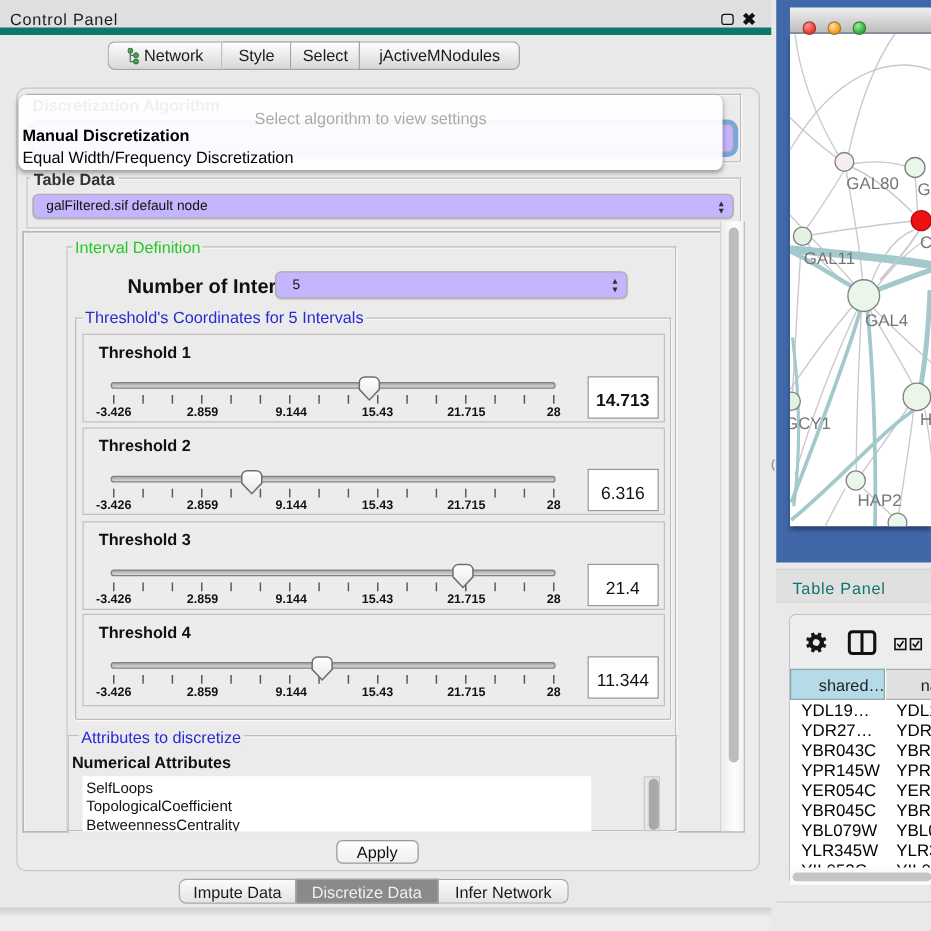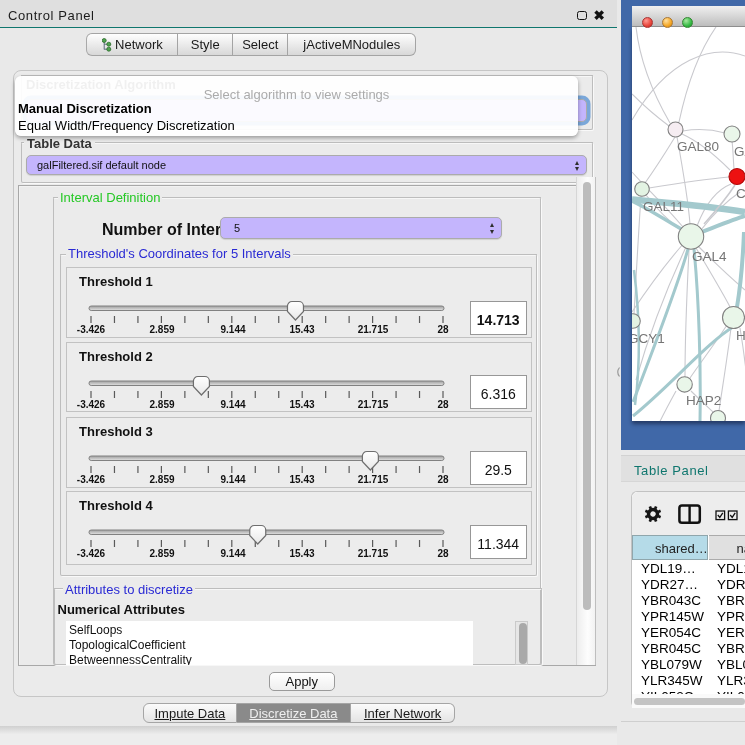--- a/index.html
+++ b/index.html
@@ -1,21 +1,21 @@
 <!DOCTYPE html>
 <html><head>
 <meta charset="utf-8">
 <style>
 * { margin:0; padding:0; box-sizing:border-box; }
 html,body { width:745px; height:745px; overflow:hidden; }
 body { font-family:"Liberation Sans", sans-serif; background:#E9E9E9; position:relative; }
 .abs { position:absolute; }
 
 
-#titlebar { left:0; top:0; width:617px; height:28px; background:#DFDFDF; border-bottom:1px solid #0f766e; }
+#titlebar { left:0; top:0; width:617px; height:28px; background:#DFDFDF; border-bottom:6px solid #0f766e; }
 #titlebar .t { position:absolute; left:8px; top:7.5px; font-size:13px; letter-spacing:0.6px; color:#1c1c1c; }
 #btn-sq { position:absolute; left:577px; top:10.5px; width:10px; height:9.5px; border:1.6px solid #111; border-radius:2.5px; }
 #btn-x { position:absolute; left:593.5px; top:7px; font-size:13.5px; font-weight:bold; color:#111; }
 
 
 .tabbar { left:86px; top:33px; height:23px; display:flex; }
 .tab { height:23px; line-height:22px; font-size:13px; color:#1a1a1a; background:linear-gradient(#FEFEFE,#E9E9E9 55%,#D8D8D8); border:1px solid #A4A4A4; border-left:none; padding:0 12px; white-space:nowrap; }
 .tab.first { border-left:1px solid #A9A9A9; border-radius:6px 0 0 6px; }
 .tab.last { border-radius:0 6px 6px 0; }
 .tab.sel { background:#7F7F7F; color:#F2F2F2; }
@@ -40,21 +40,21 @@
 .tpanel .tt { position:absolute; left:12px; top:6px; font-size:13px; font-weight:bold; color:#111; }
 .valbox { position:absolute; left:470px; width:56.5px; height:34px; background:#fff; border:1px solid #979797; font-size:14px; color:#111; text-align:center; line-height:37px; }
 
 
 #popup { left:15px; top:76px; width:563px; height:60px; background:rgba(255,255,255,0.93); border-radius:6px; box-shadow:0 2px 4px rgba(0,0,0,0.35); }
 #popup .hint { position:absolute; left:0; right:0; top:11px; text-align:center; font-size:13px; color:#ABABAB; }
 #popup .i1 { position:absolute; left:3px; top:25px; font-size:13px; font-weight:bold; color:#000; }
 #popup .i2 { position:absolute; left:3px; top:42px; font-size:13px; color:#000; }
 
 
-.btab { height:20px; line-height:19px; font-size:13px; color:#1a1a1a; background:linear-gradient(#FBFBFB,#E4E4E4); border:1px solid #A5A5A5; border-left:none; padding:0 14px; white-space:nowrap;text-decoration:underline; }
+.btab { height:20px; line-height:19px; font-size:13px; color:#1a1a1a; background:linear-gradient(#FBFBFB,#E4E4E4); border:1px solid #A5A5A5; border-left:none; padding:0 14px; white-space:nowrap; }
 
 
 #bluebg { left:621px; top:0; width:124px; height:450px; background:#4068A8; }
 #nettitle { left:632px; top:6px; width:113px; height:21px; background:linear-gradient(#F0F0F0,#BDBDBD); border-bottom:1px solid #8E8E8E; }
 .light { position:absolute; top:11px; width:11px; height:11px; border-radius:50%; }
 #netcanvas { left:632px; top:27px; width:113px; height:394px; background:#FFFFFF; box-shadow:0 3px 4px rgba(0,0,20,0.45); }
 
 #tpbar { left:621px; top:455px; width:124px; height:27px; background:#E0E0E0; border-top:1px solid #D2D2D2; border-bottom:1px solid #D6D6D6; }
 #tpbar .t { position:absolute; left:13px; top:6.5px; font-size:13px; letter-spacing:0.6px; color:#0f766e; }
 
@@ -172,21 +172,21 @@
     <text x="25" y="65.5" font-size="10" font-weight="bold" font-family="Liberation Sans" fill="#111" text-anchor="middle">-3.426</text>
     <text x="96" y="65.5" font-size="10" font-weight="bold" font-family="Liberation Sans" fill="#111" text-anchor="middle">2.859</text>
     <text x="167" y="65.5" font-size="10" font-weight="bold" font-family="Liberation Sans" fill="#111" text-anchor="middle">9.144</text>
     <text x="236" y="65.5" font-size="10" font-weight="bold" font-family="Liberation Sans" fill="#111" text-anchor="middle">15.43</text>
     <text x="307" y="65.5" font-size="10" font-weight="bold" font-family="Liberation Sans" fill="#111" text-anchor="middle">21.715</text>
     <text x="377" y="65.5" font-size="10" font-weight="bold" font-family="Liberation Sans" fill="#111" text-anchor="middle">28</text>
     <g transform="translate(304.37,0.5)">
       <path d="M-8 44 L-8 38.5 A4.5 4.5 0 0 1 -3.5 34 L3.5 34 A4.5 4.5 0 0 1 8 38.5 L8 44 L0 52.5 Z" fill="url(#thm)" stroke="#6E6E6E" stroke-width="1.2"></path>
     </g>
   </svg>
-<div class="valbox" style="top:450.5px;">29.5</div>
+<div class="valbox" style="top:450.5px;">21.4</div>
 <div class="tpanel" style="top:491px; height:73.5px;">
     <span class="tt">Threshold 4</span>
   </div>
 <svg class="abs" style="left:66px; top:491px;" width="466" height="71" viewBox="0 0 466 71">
     <rect x="23" y="39" width="355" height="4.5" rx="2.2" fill="url(#trk)" stroke="#818181" stroke-width="1"></rect>
     <path d="M25.00 49 v7 M48.47 49 v7 M71.93 49 v7 M95.40 49 v7 M118.87 49 v7 M142.33 49 v7 M165.80 49 v7 M189.27 49 v7 M212.73 49 v7 M236.20 49 v7 M259.67 49 v7 M283.13 49 v7 M306.60 49 v7 M330.07 49 v7 M353.53 49 v7 M377.00 49 v7" stroke="#5A5A5A" stroke-width="1.2" fill="none"></path>
     <text x="25" y="65.5" font-size="10" font-weight="bold" font-family="Liberation Sans" fill="#111" text-anchor="middle">-3.426</text>
     <text x="96" y="65.5" font-size="10" font-weight="bold" font-family="Liberation Sans" fill="#111" text-anchor="middle">2.859</text>
     <text x="167" y="65.5" font-size="10" font-weight="bold" font-family="Liberation Sans" fill="#111" text-anchor="middle">9.144</text>
     <text x="236" y="65.5" font-size="10" font-weight="bold" font-family="Liberation Sans" fill="#111" text-anchor="middle">15.43</text>

